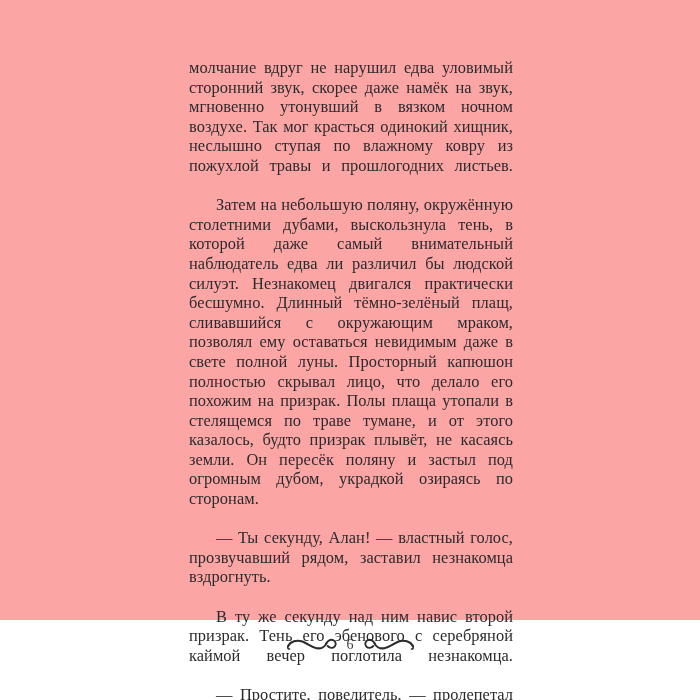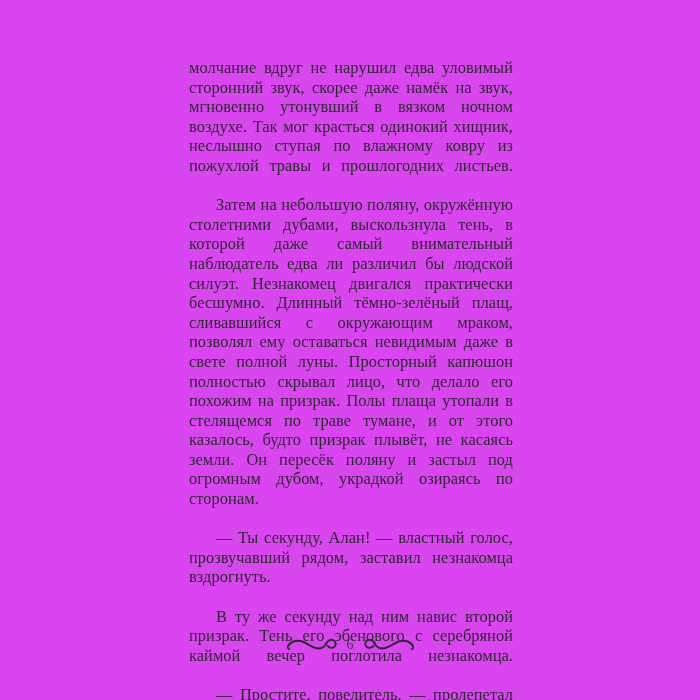--- a/index.html
+++ b/index.html
@@ -10,22 +10,22 @@
     width: 700px;
     height: 700px;
     background: #ffffff;
     font-family: "Liberation Serif", "DejaVu Serif", serif;
     overflow: hidden;
   }
 
   .page {
     position: relative;
     width: 700px;
-    height: 700px;
-    background: #d946ef;
+    height: 620px;
+    background: #fca5a5;
     box-sizing: border-box;
   }
 
   .text-block {
     position: absolute;
     left: 189px;
     top: 58px;
     width: 324px;
   }
 

